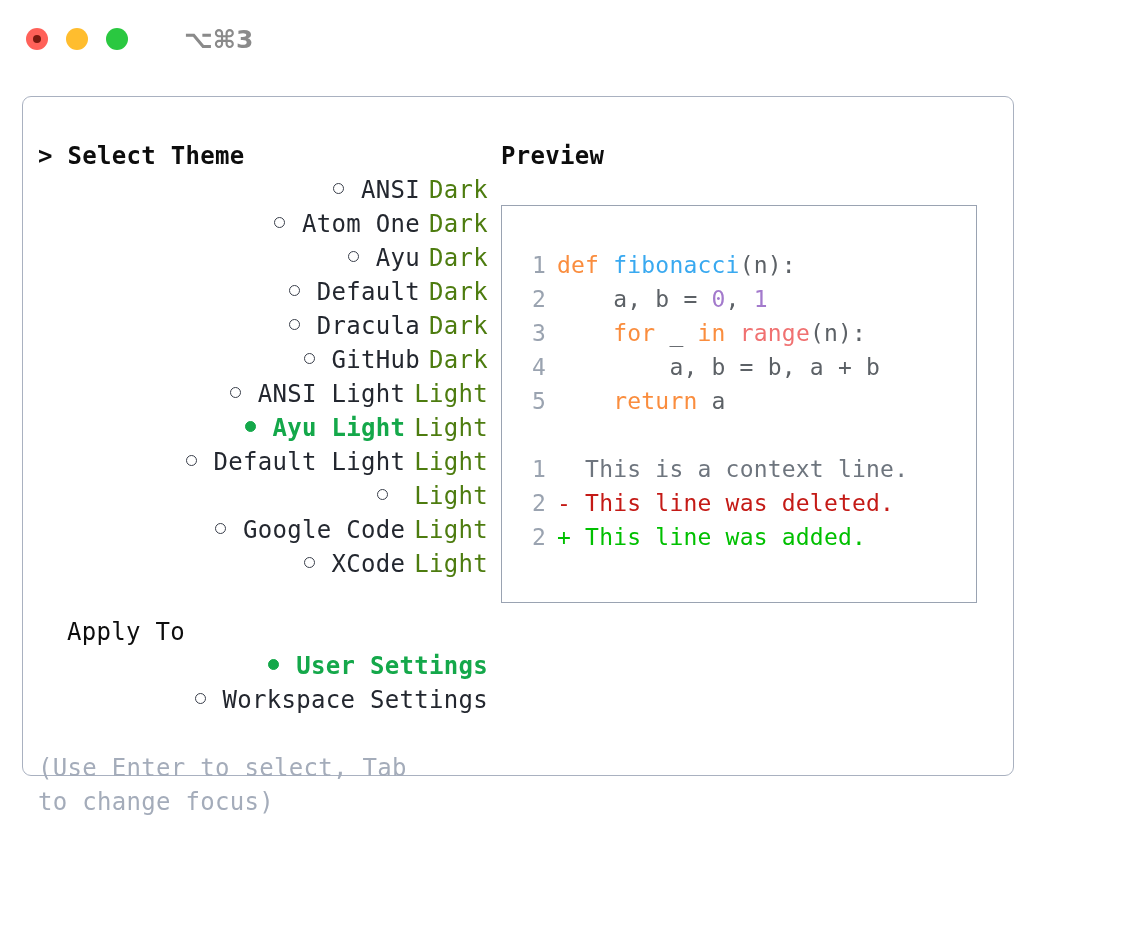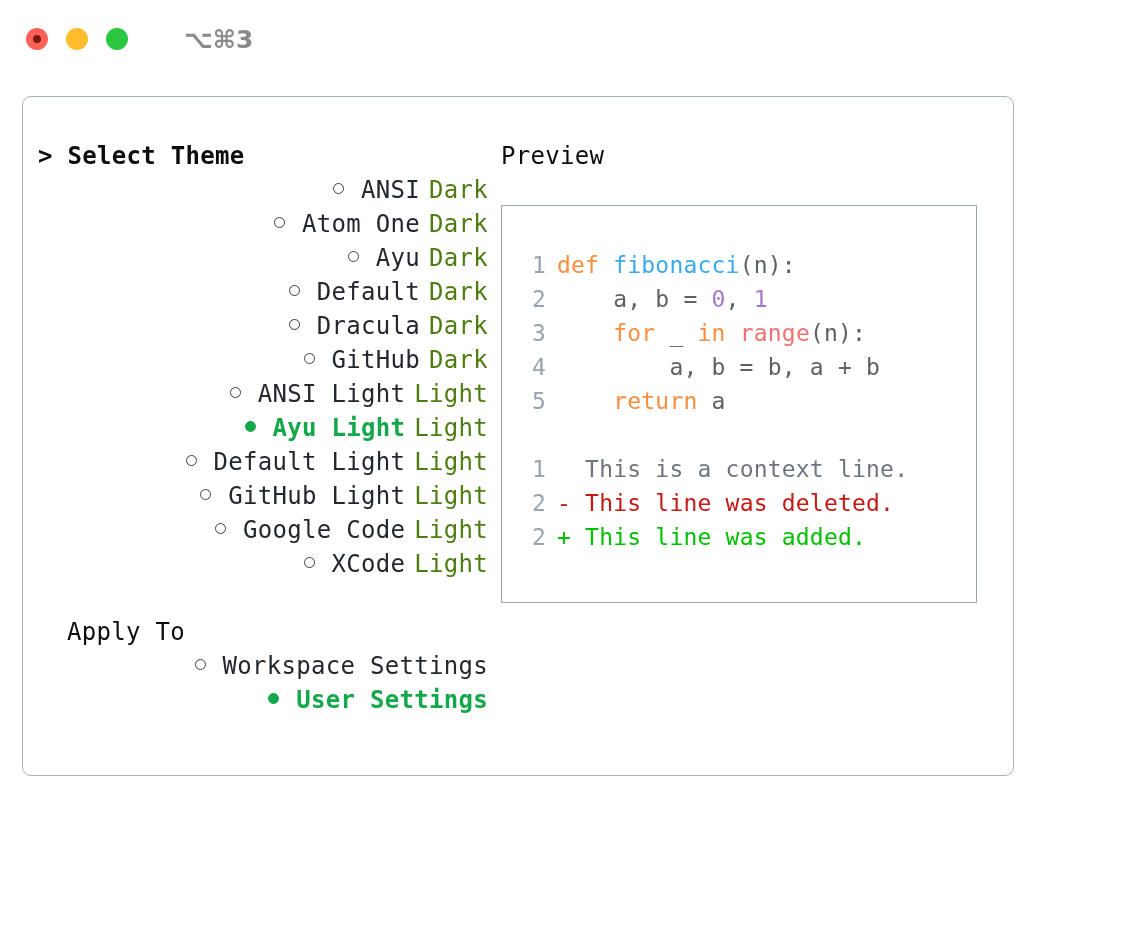--- a/index.html
+++ b/index.html
@@ -160,21 +160,21 @@
   
   .right-col {
     position: absolute;
     left: 478px;
     top: 42px;
     width: 500px;
   }
   .preview-title {
     font-size: 24px;
     line-height: 34px;
-    font-weight: normal;
+    font-weight: bold;
     color: #0d0d0d;
     letter-spacing: 0.3px;
   }
   .preview-box {
     margin-top: 32px;
     width: 476px;
     height: 398px;
     border: 1.6px solid #9aa3b2;
     box-sizing: border-box;
     background: #ffffff;
@@ -233,34 +233,35 @@
         <div id="theme-list">
             <div class="opt-row"><span class="bullet"></span><span class="opt-label">ANSI</span><span class="opt-suffix">Dark</span></div>
             <div class="opt-row"><span class="bullet"></span><span class="opt-label">Atom One</span><span class="opt-suffix">Dark</span></div>
             <div class="opt-row"><span class="bullet"></span><span class="opt-label">Ayu</span><span class="opt-suffix">Dark</span></div>
             <div class="opt-row"><span class="bullet"></span><span class="opt-label">Default</span><span class="opt-suffix">Dark</span></div>
             <div class="opt-row"><span class="bullet"></span><span class="opt-label">Dracula</span><span class="opt-suffix">Dark</span></div>
             <div class="opt-row"><span class="bullet"></span><span class="opt-label">GitHub</span><span class="opt-suffix">Dark</span></div>
             <div class="opt-row"><span class="bullet"></span><span class="opt-label">ANSI Light</span><span class="opt-suffix">Light</span></div>
             <div class="opt-row selected"><span class="bullet"></span><span class="opt-label">Ayu Light</span><span class="opt-suffix">Light</span></div>
             <div class="opt-row"><span class="bullet"></span><span class="opt-label">Default Light</span><span class="opt-suffix">Light</span></div>
-            <div class="opt-row"><span class="bullet"></span><span class="opt-label">GitHub Light</span><span class="opt-suffix">Light</span></div>
+            <div class="opt-row"><span class="bullet"></span><span class="opt-suffix">Light</span></div>
             <div class="opt-row"><span class="bullet"></span><span class="opt-label">Google Code</span><span class="opt-suffix">Light</span></div>
             <div class="opt-row"><span class="bullet"></span><span class="opt-label">XCode</span><span class="opt-suffix">Light</span></div>
           </div>
 
         <div class="spacer-row"></div>
 
         <div class="section-head unfocused">Apply To</div>
 
         <div id="apply-list">
+            <div class="opt-row selected"><span class="bullet"></span><span class="opt-label">User Settings</span></div>
             <div class="opt-row"><span class="bullet"></span><span class="opt-label">Workspace Settings</span></div>
-            <div class="opt-row selected"><span class="bullet"></span><span class="opt-label">User Settings</span></div>
           </div>
 
+        <div class="hint">(Use Enter to select, Tab to change focus)</div>
       </div>
 
       <div class="right-col">
         <div class="preview-title">Preview</div>
 
         <div class="preview-box">
           <div id="code-block">
               <div class="code-line"><span class="lineno">1</span><span><span class="tok-kw">def </span><span class="tok-fn">fibonacci</span><span class="tok-plain">(n):</span></span></div>
               <div class="code-line"><span class="lineno">2</span><span><span class="tok-plain">    a, b = </span><span class="tok-num">0</span><span class="tok-plain">, </span><span class="tok-num">1</span></span></div>
               <div class="code-line"><span class="lineno">3</span><span><span class="tok-plain">    </span><span class="tok-kw">for</span><span class="tok-plain"> _ </span><span class="tok-kw">in</span><span class="tok-plain"> </span><span class="tok-bi">range</span><span class="tok-plain">(n):</span></span></div>

